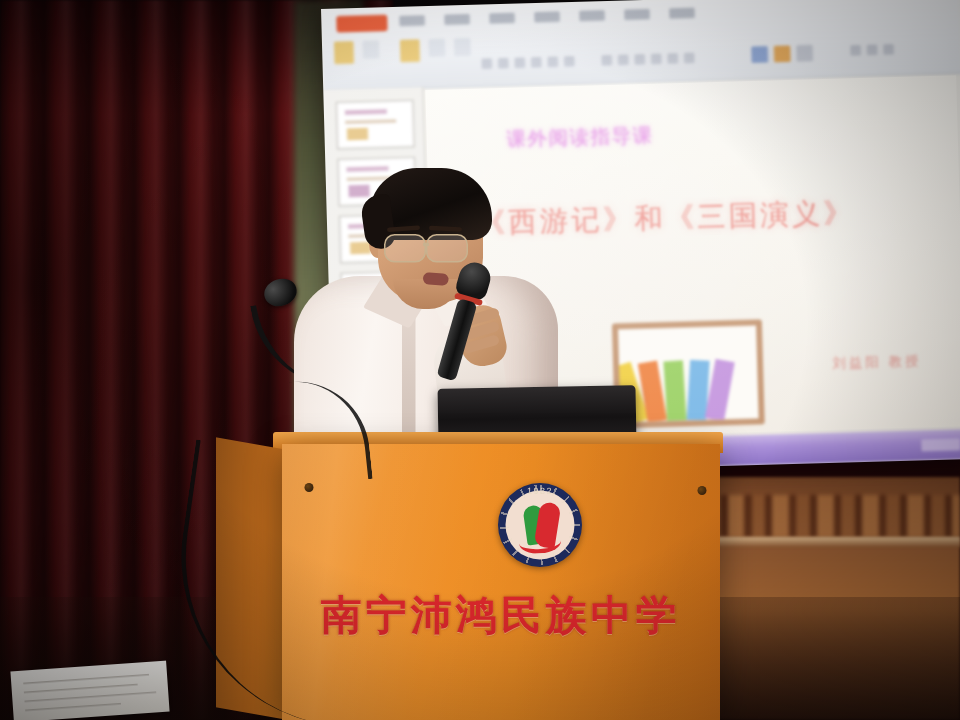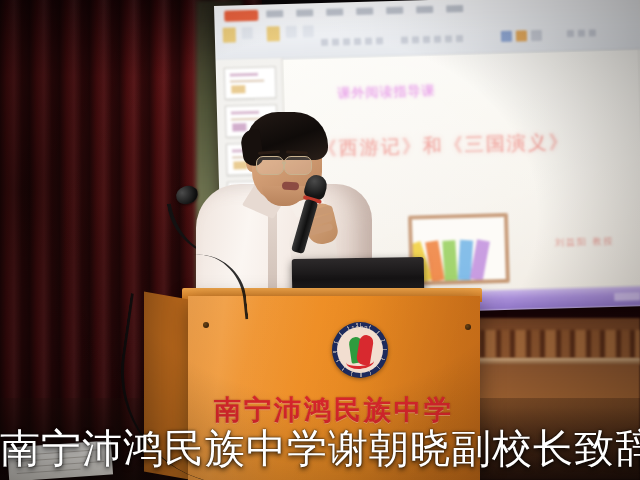--- a/index.html
+++ b/index.html
@@ -558,15 +558,14 @@
 
   <div class="paper">
     <span class="ln" style="top:8px;width:84px;"></span>
     <span class="ln" style="top:14px;width:76px;"></span>
     <span class="ln" style="top:20px;width:88px;"></span>
     <span class="ln" style="top:26px;width:64px;"></span>
   </div>
 
   <div class="vignette"></div>
 
-  <div class="caption">南宁沛鸿民族中学谢朝晓副校长致辞</div>
 
 </div>
 
 </body></html>

